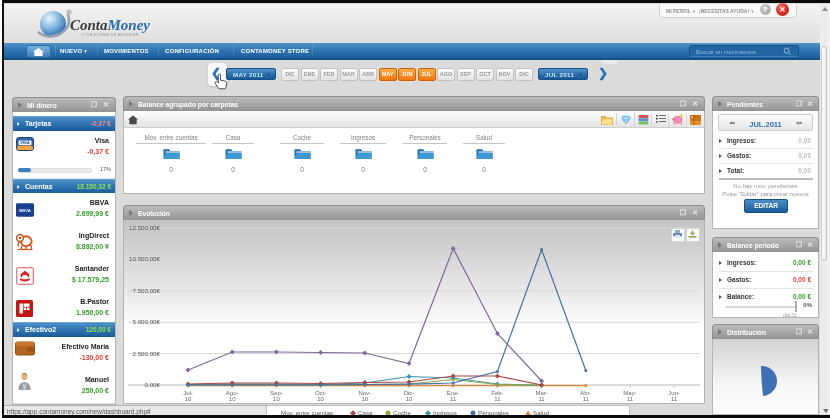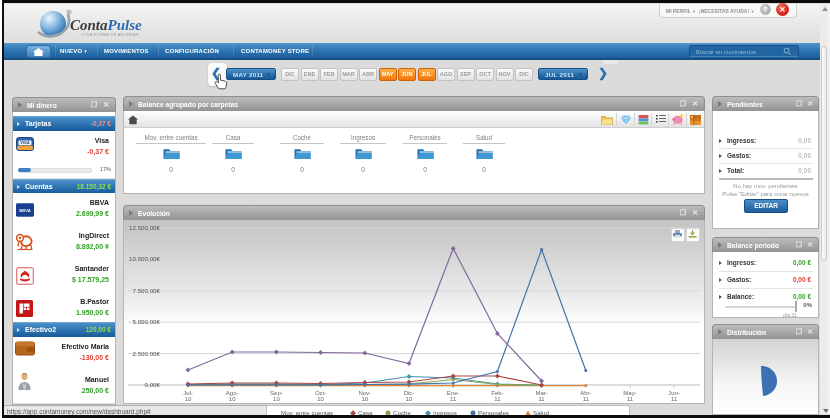--- a/index.html
+++ b/index.html
@@ -72,21 +72,21 @@
 </style></head>
 <body>
 <div class="abs" id="pagebg"></div>
 <div class="abs" id="hdr"></div>
 
 <div class="abs" id="sphere"></div>
 <svg class="abs" style="left:34px;top:4px" width="44" height="38" viewBox="0 0 44 38">
   <path d="M4 28 Q14 36 26 30 Q38 23 34 10" fill="none" stroke="#9aa3ab" stroke-width="2.6"></path>
   <circle cx="35" cy="8" r="2.6" fill="#b9bec4"></circle>
 </svg>
-<div class="abs" id="logotxt">Conta<span class="m">Pulse</span></div>
+<div class="abs" id="logotxt">Conta<span class="m">Money</span></div>
 <div class="abs" id="tagline">OTRA FORMA DE AHORRAR</div>
 
 <div class="abs" id="topmenu"></div>
 <div class="abs tm" style="left:666px;">MI PERFIL <span style="font-size:4px;">▼</span></div>
 <div class="abs tm" style="left:699px;">¡NECESITAS AYUDA! <span style="font-size:4px;">▼</span></div>
 <div class="abs" id="helpc">?</div>
 <div class="abs" id="closec">✕</div>
 
 <div class="abs" id="nav"></div>
 <div class="abs" id="homebtn"></div>
@@ -465,20 +465,25 @@
   <rect x="0.5" y="6" width="8" height="1.6" fill="#97a65b"></rect>
 </svg>
 
 <div class="abs phead" style="left:712px;top:96px;width:107px;">
   <span class="a"></span>
     <span class="t">Pendientes</span>
   <span class="ic" style="right:16px;">❐</span>
     <span class="ic" style="right:5px;">✕</span>
 </div>
 <div class="abs pbody" style="left:712px;top:111px;width:107px;height:118px;">
+  <div class="abs" style="left:5px;top:3px;width:95px;height:17px;background:linear-gradient(#fdfdfd,#e6e6e6);border:1px solid #ccc;border-radius:2px;box-sizing:border-box;">
+    <span class="abs" style="left:10px;top:5px;font-size:4px;color:#777;letter-spacing:-0.5px;">◀◀</span>
+    <span class="abs" style="left:0;right:0;top:5px;text-align:center;font-size:7.5px;font-weight:bold;color:#2a72b8;">JUL.2011</span>
+    <span class="abs" style="right:10px;top:5px;font-size:4px;color:#777;letter-spacing:-0.5px;">▶▶</span>
+  </div>
   <div class="abs rrow" style="top:23px;">
       <span class="a"></span>
       <span class="l">Ingresos:</span>
       <span class="r gray">0,00</span>
     </div>
   <div class="abs rrow" style="top:38px;">
       <span class="a"></span>
       <span class="l">Gastos:</span>
       <span class="r gray">0,00</span>
     </div>

